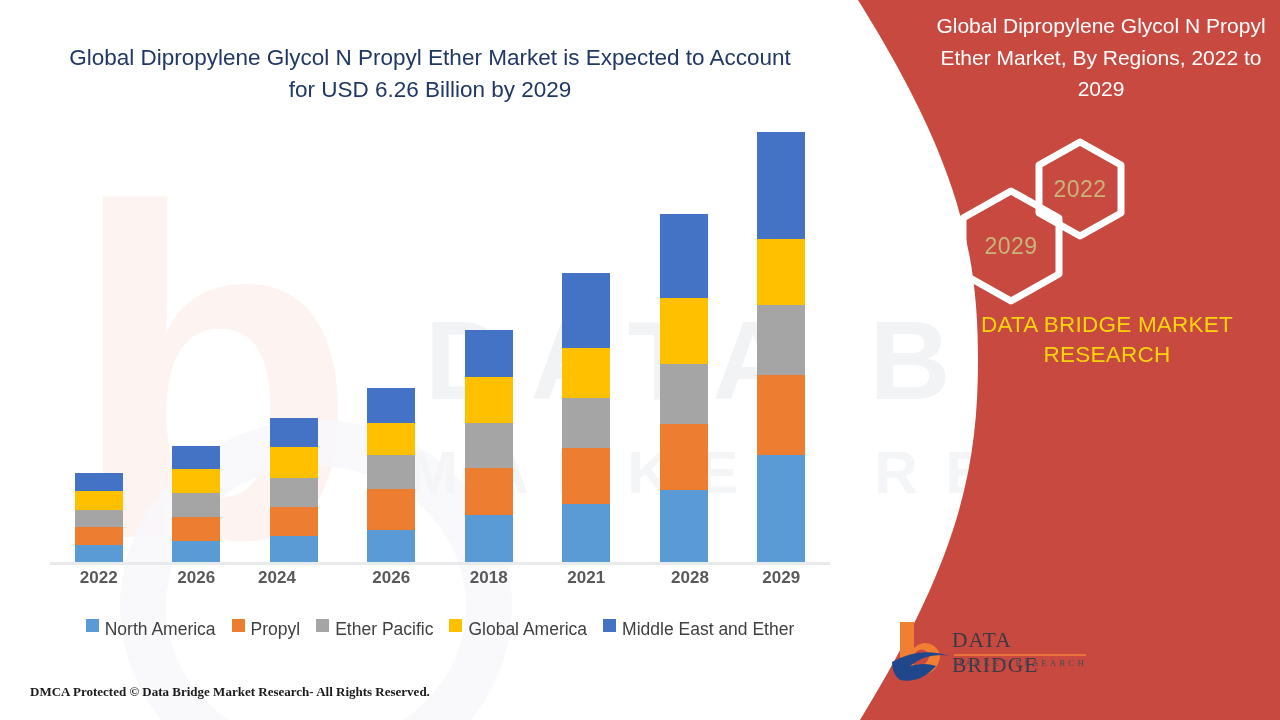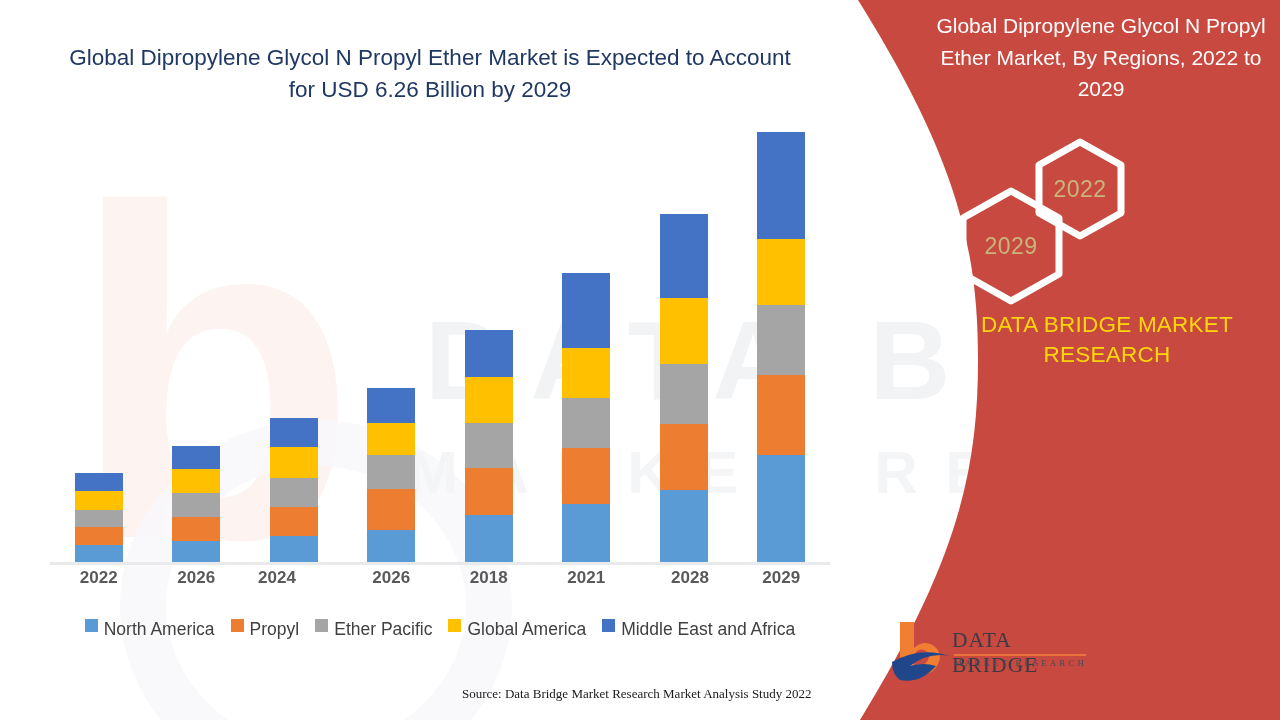--- a/index.html
+++ b/index.html
@@ -168,25 +168,25 @@
       <div class="lg-item">
         <span class="lg-swatch" style="background: rgb(165, 165, 165);"></span>
         <span>Ether Pacific</span>
       </div>
       <div class="lg-item">
         <span class="lg-swatch" style="background: rgb(255, 192, 0);"></span>
         <span>Global America</span>
       </div>
       <div class="lg-item">
         <span class="lg-swatch" style="background: rgb(68, 114, 196);"></span>
-        <span>Middle East and Africa</span>
-      </div>
-    </div>
-
-  <div class="foot foot-src">Source: Data Bridge Market Research Market Analysis Study 2022</div>
+        <span>Middle East and Ether</span>
+      </div>
+    </div>
+
+  <div class="foot foot-left">DMCA Protected © Data Bridge Market Research- All Rights Reserved.</div>
 
   <div id="redpanel">
     <svg width="440" height="720" viewBox="0 0 440 720" aria-hidden="true">
       <path id="panel-shape" d="M 18 0 L 440 0 L 440 720 L 20 720 C 118 560 138 470 138 360 C 138 250 118 160 18 0 Z" fill="#c8493f"></path>
     </svg>
 
     <div class="hex" style="left:193px;top:137px;width:94px;height:104px;">
       <svg width="94" height="104" viewBox="0 0 94 104" aria-hidden="true">
         <polygon points="47,5 88,28 88,76 47,99 6,76 6,28" fill="none" stroke="#ffffff" stroke-width="7" stroke-linejoin="round"></polygon>
       </svg>

